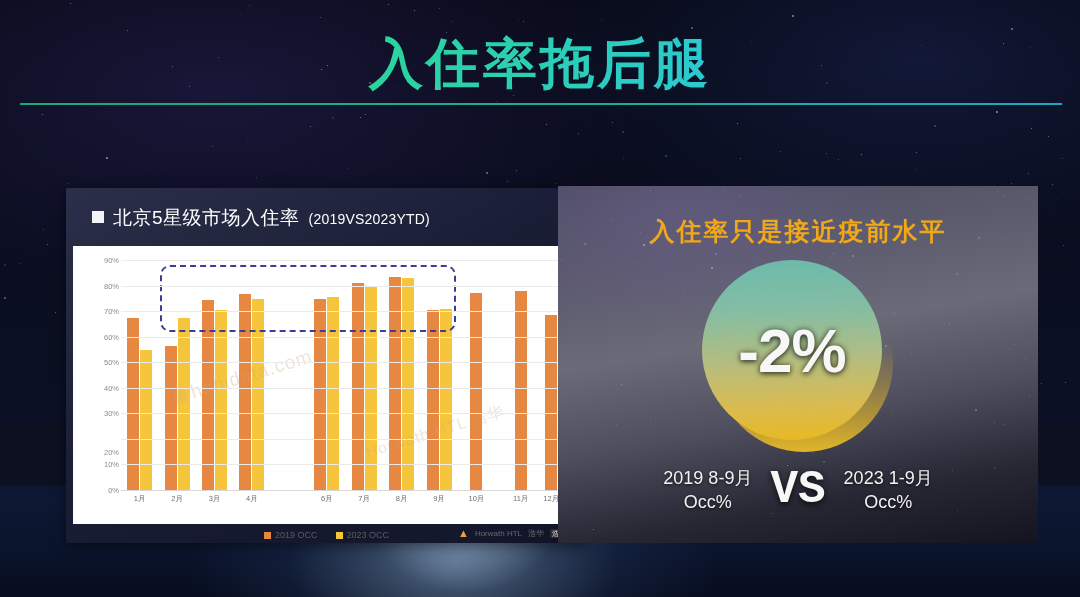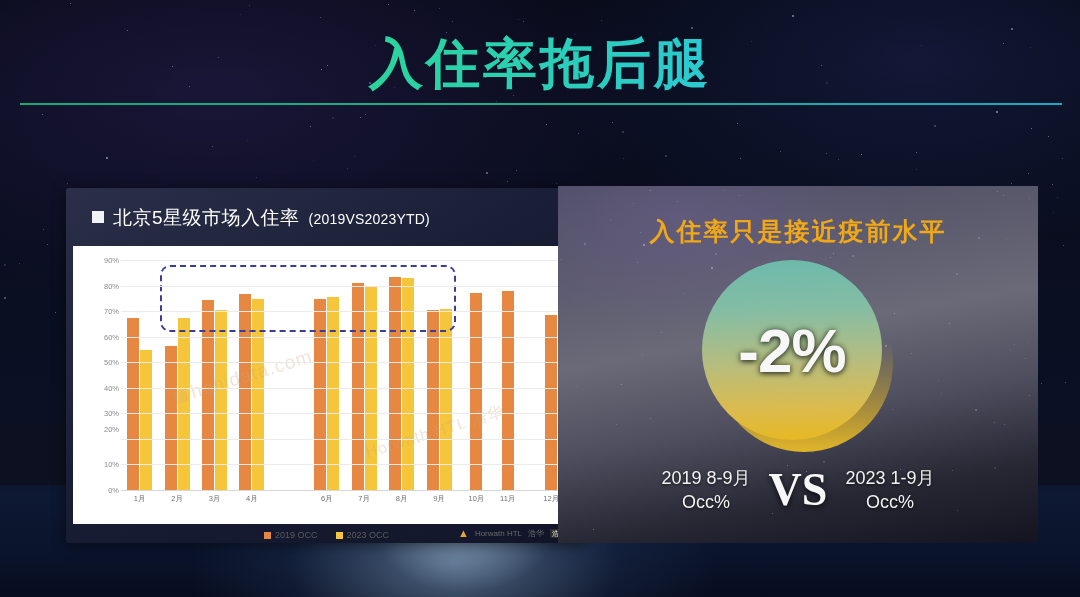--- a/index.html
+++ b/index.html
@@ -164,21 +164,21 @@
     letter-spacing:-1px;
   }
 
   #vs-row {
     position:absolute; left:0; right:0; top:280px;
     display:flex; align-items:center; justify-content:center; gap:18px;
   }
   .vs-side { text-align:center; color:#f2f2f2; font-size:18px; line-height:1.35;
              text-shadow:0 1px 3px rgba(0,0,0,.7); }
   #vs-mark {
-    font-family:Liberation Serif, serif; font-weight:bold;
+    font-family:Liberation Mono, monospace; font-weight:bold;
     font-size:46px; color:#f7f7f7; line-height:1;
     text-shadow:0 2px 6px rgba(0,0,0,.8);
   }
 </style>
 </head>
 <body>
 
 <div id="slide">
 
   <div id="stars">
@@ -499,40 +499,40 @@
             </div>
             <div class="group" style="left: 299.333px; width: 37.4167px;">
               <div class="bar y2019" style="height: 179.911px; background: rgb(230, 135, 66);"></div>
               <div class="bar y2023" style="height: 180.933px; background: rgb(245, 198, 60);"></div>
               <div class="xlabel">9月</div>
             </div>
             <div class="group" style="left: 336.75px; width: 37.4167px;">
               <div class="bar y2019" style="height: 196.778px; background: rgb(230, 135, 66);"></div>
               <div class="xlabel">10月</div>
             </div>
-            <div class="group" style="left: 368px; width: 37.4167px; text-decoration: underline;">
+            <div class="group" style="left: 381px; width: 37.4167px; text-decoration: underline;">
               <div class="bar y2019" style="height: 199.333px; background: rgb(230, 135, 66);"></div>
               <div class="xlabel">11月</div>
             </div>
             <div class="group" style="left: 411.583px; width: 37.4167px;">
               <div class="bar y2019" style="height: 175.056px; background: rgb(230, 135, 66);"></div>
               <div class="xlabel">12月</div>
             </div>
           </div>
         <div id="callout" style="left: 86.9133px; width: 296.34px; top: 19.1111px; height: 66.4444px; border-color: rgb(58, 63, 149);"></div>
         <div class="wm" id="wm1">
           <span class="wmicon"></span><span>hohidata.com</span>
         </div>
         <div class="wm" id="wm2">Horwath HTL 浩华</div>
       <div class="gridline base" style="top: 244px;"></div>
           <div class="ylabel" style="top: 244px;">0%</div>
           <div class="gridline" style="top: 218.444px;"></div>
           <div class="ylabel" style="top: 218.444px;">10%</div>
           <div class="gridline" style="top: 192.889px;"></div>
-          <div class="ylabel" style="top: 183px;">20%</div>
+          <div class="ylabel" style="top: 206px;">20%</div>
           <div class="gridline" style="top: 167.333px;"></div>
           <div class="ylabel" style="top: 167.333px;">30%</div>
           <div class="gridline" style="top: 141.778px;"></div>
           <div class="ylabel" style="top: 141.778px;">40%</div>
           <div class="gridline" style="top: 116.222px;"></div>
           <div class="ylabel" style="top: 116.222px;">50%</div>
           <div class="gridline" style="top: 90.6667px;"></div>
           <div class="ylabel" style="top: 90.6667px;">60%</div>
           <div class="gridline" style="top: 65.1111px;"></div>
           <div class="ylabel" style="top: 65.1111px;">70%</div>

